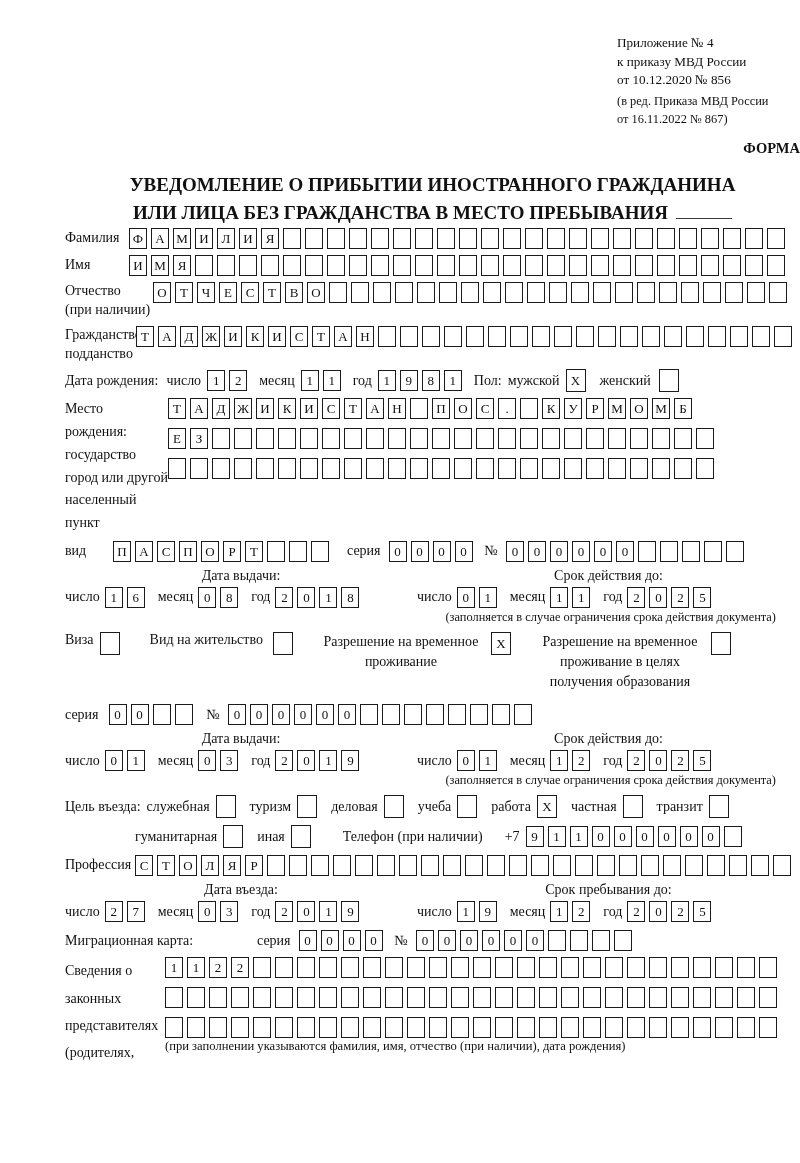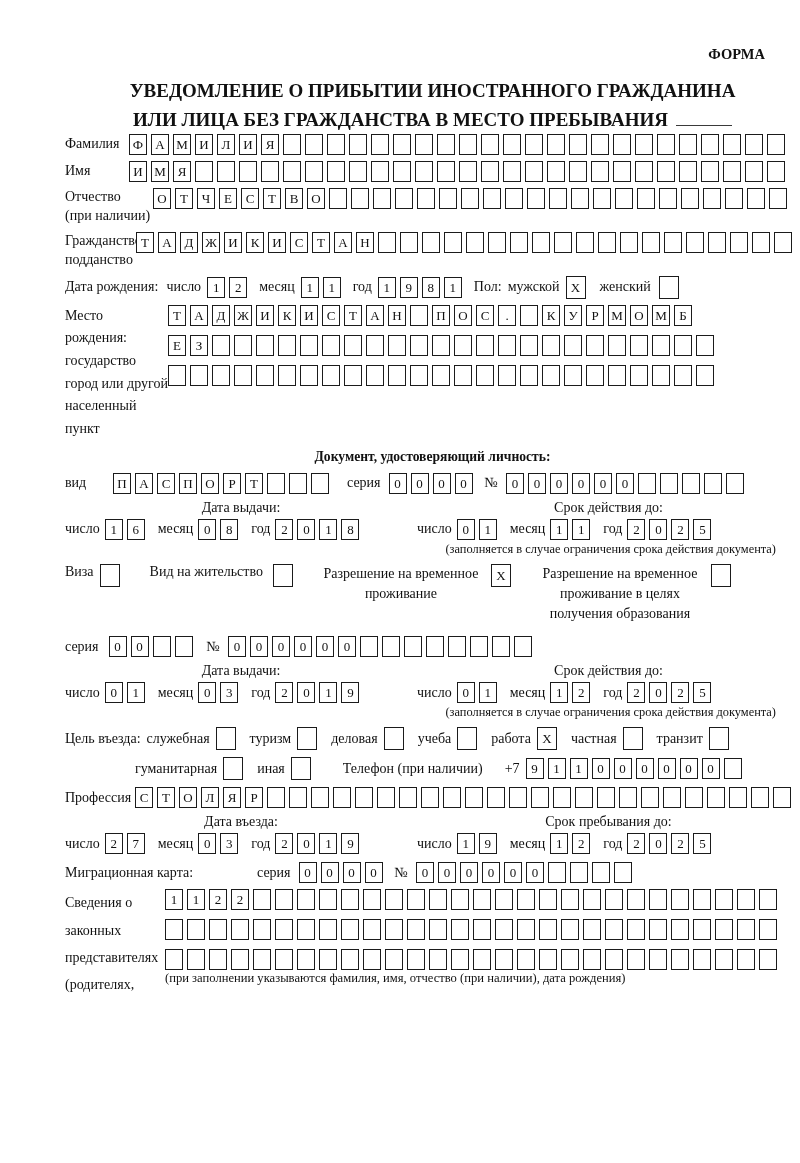--- a/index.html
+++ b/index.html
@@ -10,21 +10,21 @@
   
   .cells{display:flex;flex-wrap:nowrap;}
   .cb{box-sizing:border-box;flex:none;display:inline-flex;align-items:center;justify-content:center;
       width:18px;height:21px;border:1.6px solid #1b1b1b;margin-right:4px;
       font-size:13px;line-height:1;background:#fff;}
   .chk .cb{width:20px;height:23px;}
 
   
   .appendix{margin-left:552px;font-size:13.2px;line-height:1.42;}
   .appendix .rev{font-size:12.4px;margin-top:3px;line-height:1.4;}
-  .forma{margin-top:12px;text-align:right;padding-right:35px;font-weight:bold;font-size:14.5px;}
+  .forma{margin-top:12px;text-align:right;font-weight:bold;font-size:14.5px;}
 
   .title{margin-top:14px;text-align:center;font-weight:bold;font-size:19px;line-height:1.5;}
   .blankline{display:inline-block;width:56px;border-bottom:1.6px solid #3a3a3a;margin-left:8px;height:12px;}
 
   .sec-heading{margin-top:22px;margin-bottom:16px;font-weight:bold;font-size:13.9px;}
 
   
   .frow{display:flex;align-items:center;margin-bottom:6px;}
   .frow.top{align-items:flex-start;}
   .lbl{flex:none;line-height:1.35;}
@@ -59,20 +59,29 @@
   .purpose .chk{margin-right:10px;}
   .indent70{margin-left:70px;}
 
   .repr-note{font-size:12.6px;text-align:center;margin-top:4px;}
 </style>
 </head>
 <body>
 
 <div class="page">
 
+  <div class="appendix">
+    <div>Приложение № 4</div>
+    <div>к приказу МВД России</div>
+    <div>от 10.12.2020 № 856</div>
+    <div class="rev">
+      <div>(в ред. Приказа МВД России</div>
+      <div>от 16.11.2022 № 867)</div>
+    </div>
+  </div>
 
   <div class="forma">ФОРМА</div>
 
   <div class="title">
     <div>УВЕДОМЛЕНИЕ О ПРИБЫТИИ ИНОСТРАННОГО ГРАЖДАНИНА</div>
     <div>
       <span>ИЛИ ЛИЦА БЕЗ ГРАЖДАНСТВА В МЕСТО ПРЕБЫВАНИЯ</span><span class="blankline"></span>
     </div>
   </div>
 
@@ -340,21 +349,20 @@
           <span class="cb"></span>
           <span class="cb"></span>
           <span class="cb"></span>
           <span class="cb"></span>
           <span class="cb"></span>
           <span class="cb"></span>
         </span>
     </span>
   </div>
 
-  <div class="center-bold">Документ, удостоверяющий личность:</div>
 
   <div class="frow">
     <span class="lbl" style="width:48px;">вид</span>
     <span class="cells" style="margin-right:14px;">
         <span class="cb">П</span>
         <span class="cb">А</span>
         <span class="cb">С</span>
         <span class="cb">П</span>
         <span class="cb">О</span>
         <span class="cb">Р</span>

